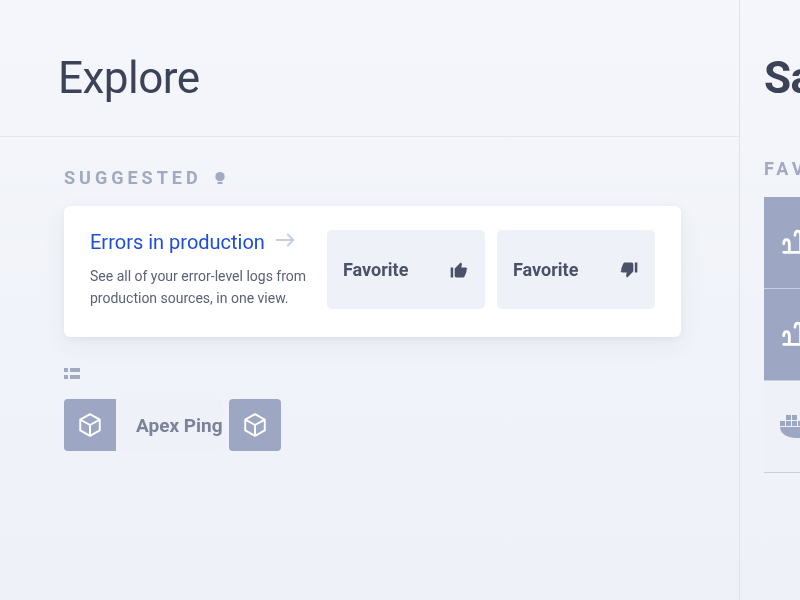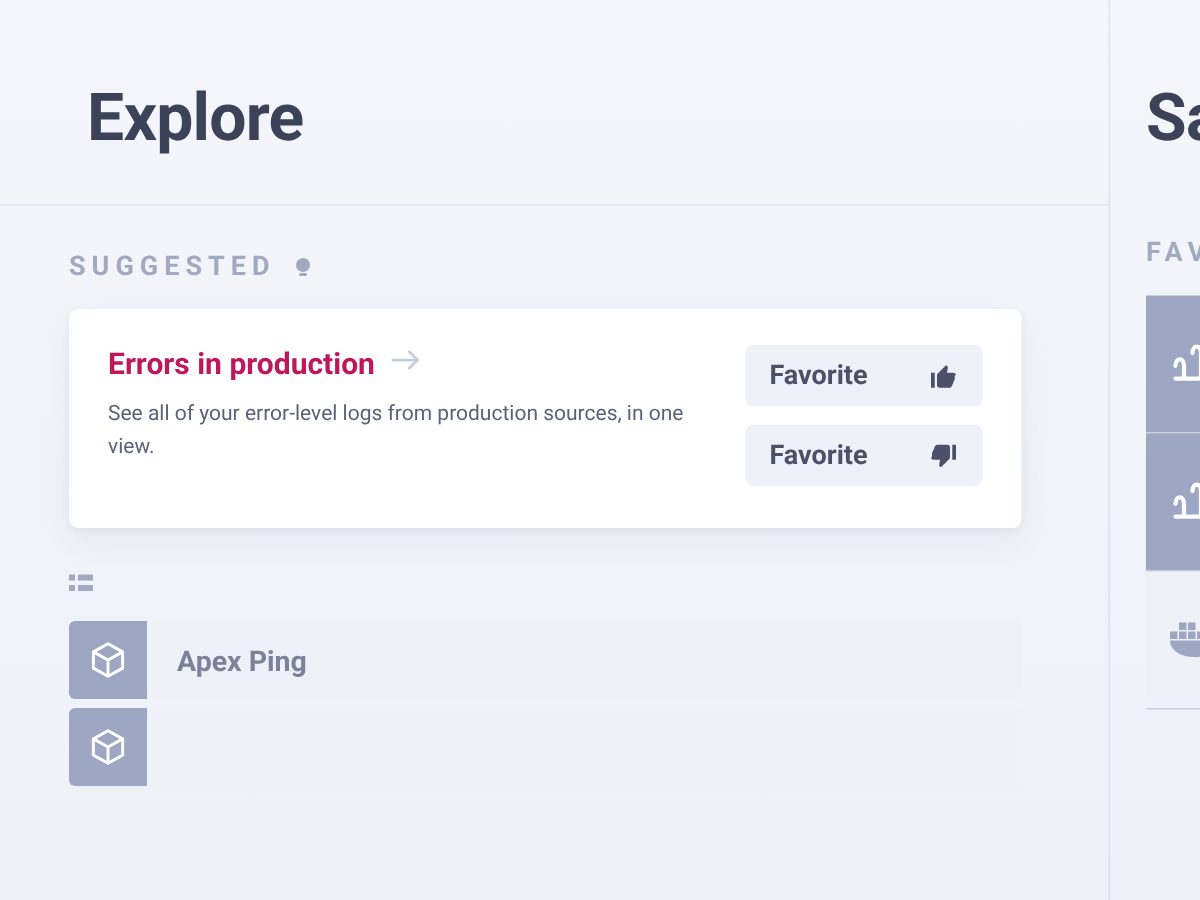--- a/index.html
+++ b/index.html
@@ -19,26 +19,26 @@
     flex: 1;
     padding-top: 52px;
     padding-left: 24px;
   }
   .header {
     padding: 52px 0 32px 58px;
     border-bottom: 1px solid #e2e6f0;
   }
   .page-title {
     font-size: 44px;
-    font-weight: 700;
+    font-weight: 400;
     color: #3c4257;
     letter-spacing: -0.5px;
   }
   .section {
-    padding: 30px 58px 0 46px;
+    padding: 30px 58px 0 64px;
   }
   .section-label {
     display: flex;
     align-items: center;
     gap: 10px;
     color: #a2a9c0;
     font-size: 18px;
     font-weight: 700;
     letter-spacing: 4px;
     text-transform: uppercase;
@@ -55,33 +55,33 @@
   }
   .card-main { flex: 1; }
   .card-title-row {
     display: flex;
     align-items: center;
     gap: 10px;
     margin-bottom: 12px;
   }
   .card-title {
     font-size: 20px;
-    font-weight: 700;
-    color: #be185d;
+    font-weight: 400;
+    color: #1d4ed8;
   }
   .card-desc {
     font-size: 14px;
     line-height: 1.55;
     color: #5b6278;
     font-weight: 400;
     max-width: 400px;
   }
   .card-actions {
     display: flex;
-    flex-direction: column;
+    flex-direction: row;
     gap: 12px;
   }
   .btn {
     display: flex;
     align-items: center;
     justify-content: space-between;
     gap: 14px;
     background: #eef1f8;
     border: none;
     border-radius: 5px;
@@ -89,21 +89,21 @@
     font-size: 18px;
     font-weight: 700;
     color: #4b5168;
     cursor: pointer;
     min-width: 158px;
     font-family: inherit;
   }
   .btn-icon { display: inline-flex; color: #4b5168; }
   .source-list {
     display: flex;
-    flex-direction: column;
+    flex-direction: row;
     gap: 6px;
   }
   .source-item {
     display: flex;
     align-items: stretch;
     background: #eef1f8;
     border-radius: 4px;
     overflow: hidden;
     height: 52px;
     cursor: pointer;

